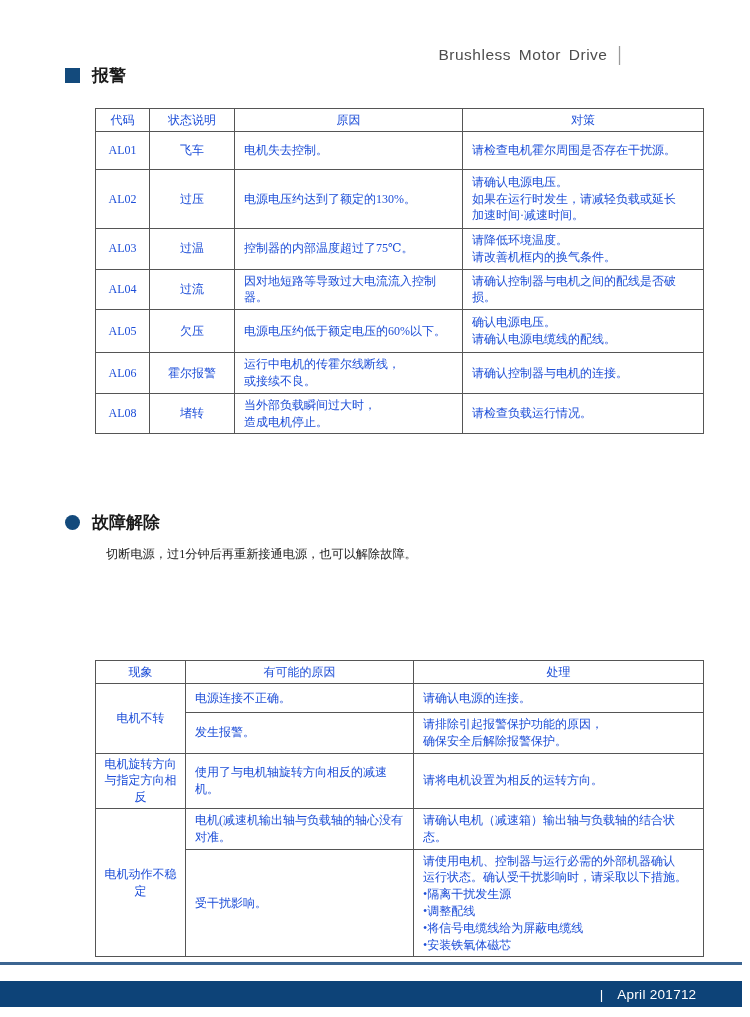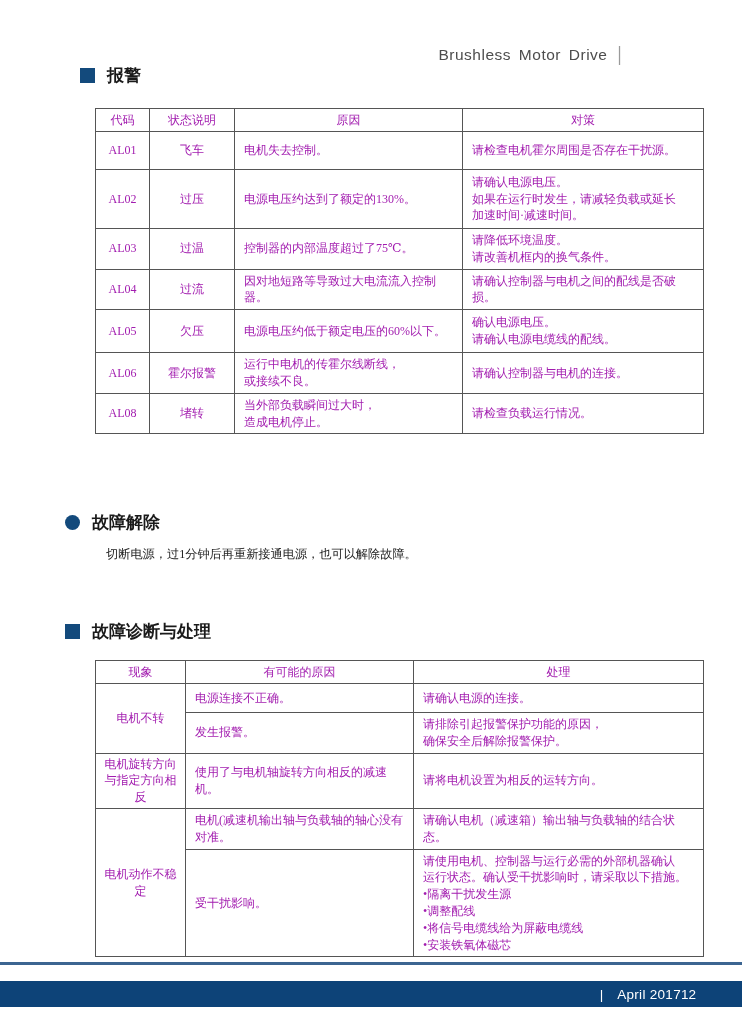--- a/index.html
+++ b/index.html
@@ -52,21 +52,21 @@
   .bullet.round { border-radius: 50%; }
   
   table.tbl {
     position: absolute;
     left: 95px;
     width: 608px;
     border-collapse: collapse;
     table-layout: fixed;
     font-size: 12px;
     line-height: 1.4;
-    color: #a21caf;
+    color: #1d4ed8;
   }
   table.tbl td, table.tbl th {
     border: 1px solid #555555;
     font-weight: normal;
     white-space: pre-line;
     vertical-align: middle;
     overflow: hidden;
   }
   td.c, th.c { text-align: center; padding: 2px 3px; }
   td.l { text-align: left; padding: 3px 9px; }
@@ -104,21 +104,21 @@
 </style>
 </head>
 <body>
 
 <div class="page">
 
   <div class="doc-header">
     <span>Brushless Motor Drive</span><span class="sep">|</span>
   </div>
 
-  <div class="section-heading" style="top:64px;margin-left:15px;">
+  <div class="section-heading" style="top:64px;">
     <span class="bullet"></span>
     <span>报警</span>
   </div>
 
   <table class="tbl" style="top:108px;">
     <colgroup>
         <col style="width:54px">
         <col style="width:85px">
         <col style="width:228px">
         <col style="width:241px">
@@ -182,24 +182,20 @@
     </table>
 
   <div class="section-heading" style="top:511px;">
     <span class="bullet round"></span>
     <span>故障解除</span>
   </div>
   <div class="para" style="top:545px;">
     <div>切断电源，过1分钟后再重新接通电源，也可以解除故障。</div>
   </div>
 
-  <div class="section-heading" style="top:620px;">
-    <span class="bullet"></span>
-    <span>故障诊断与处理</span>
-  </div>
 
   <table class="tbl" style="top:660px;border-radius:29px;">
     <colgroup>
         <col style="width:90px">
         <col style="width:228px">
         <col style="width:290px">
       </colgroup>
     <tbody>
         <tr style="height:23px">
       <th class="c">现象</th>

